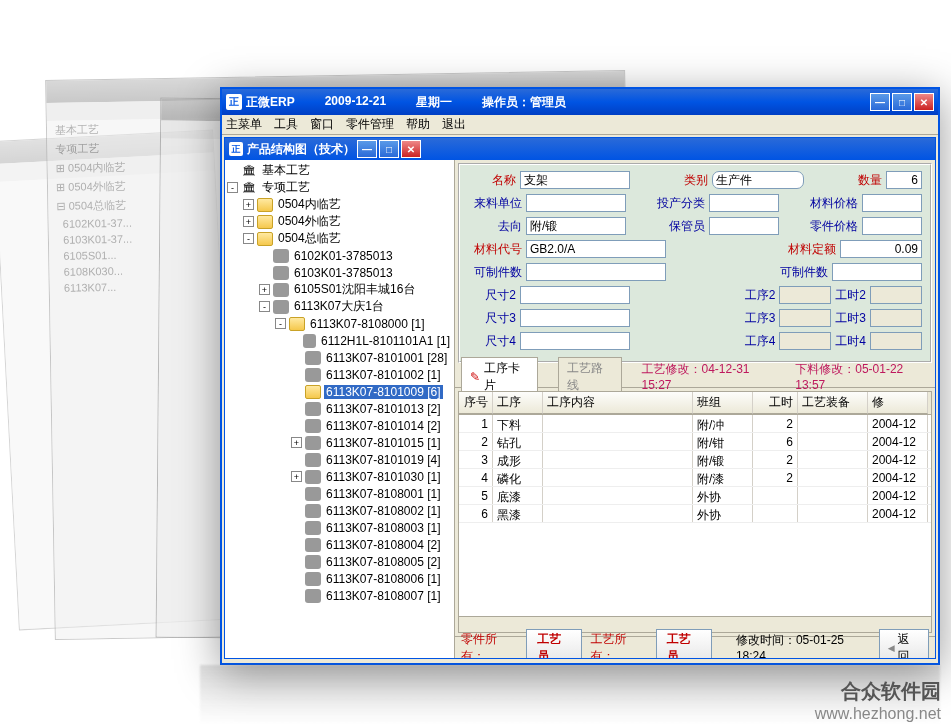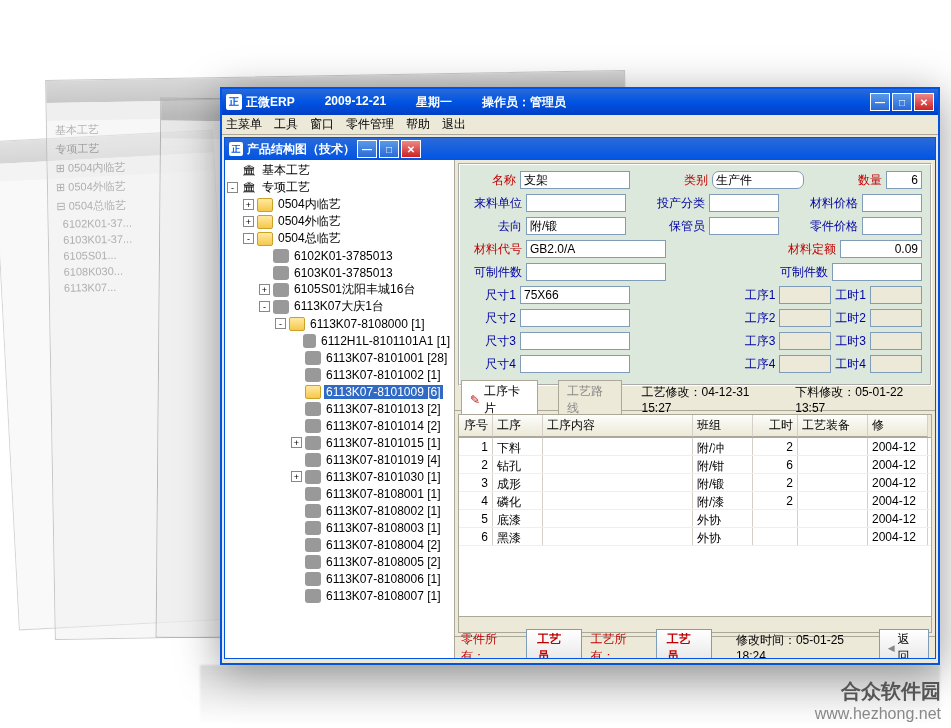--- a/index.html
+++ b/index.html
@@ -51,21 +51,21 @@
 .fld { border: 1px solid #7f9db9; background: #fff; height: 18px; padding: 0 3px; }
 .fld.ro { background: #ece9d8; }
 .fld.right { text-align: right; }
 .gap { flex: 1; }
 .sm { width: 52px; }
 
 .tabs-row { display: flex; align-items: center; padding: 0 6px; height: 22px; border-bottom: 1px solid #aca899; background: #ece9d8; gap: 20px; }
 .tab { padding: 2px 8px; border: 1px solid #aca899; border-bottom: none; background: #fff; cursor: pointer; display: flex; align-items: center; gap: 4px; }
 .tab.inactive { background: #ece9d8; color: #888; }
 .pen-icon::before { content: "✎"; color: #c00; }
-.info-text { margin-left: auto; color: #000000; display: flex; gap: 20px; }
+.info-text { margin-left: auto; color: #be185d; display: flex; gap: 20px; }
 
 .grid-area { flex: 1; margin: 3px; border: 1px solid #aca899; display: flex; flex-direction: column; overflow: hidden; background:#fff; }
 .grid-header { display: flex; background: #ece9d8; border-bottom: 1px solid #aca899; }
 .grid-header .gc, .grid-row .gc { border-right: 1px solid #d4d0c8; padding: 2px 4px; overflow: hidden; white-space: nowrap; }
 .grid-header .gc { background: linear-gradient(#fdfdfb,#ece9d8); border-bottom: 1px solid #aca899; }
 .grid-body { overflow: auto; flex: 1; }
 .grid-row { display: flex; height: 18px; border-bottom: 1px solid #eee; }
 .gc.c0 { width: 34px; text-align: right; }
 .gc.c1 { width: 50px; }
 .gc.c2 { width: 150px; }
@@ -327,29 +327,20 @@
 
           <div class="form-row">
             <span class="lbl w50">可制件数</span>
             <input class="fld" style="width: 140px;">
             <span class="gap"></span>
             <span class="lbl w50">可制件数</span>
             <input class="fld" style="width: 90px;">
           </div>
 
           <div class="form-row">
-            <span class="lbl w40">尺寸1</span>
-            <input class="fld" style="width: 110px;" value="75X66">
-            <span class="gap"></span>
-            <span class="lbl">工序1</span>
-              <input class="fld ro sm" style="">
-            <span class="lbl">工时1</span>
-              <input class="fld ro sm" style="">
-          </div>
-          <div class="form-row">
             <span class="lbl w40">尺寸2</span>
             <input class="fld" style="width: 110px;">
             <span class="gap"></span>
             <span class="lbl">工序2</span>
               <input class="fld ro sm" style="">
             <span class="lbl">工时2</span>
               <input class="fld ro sm" style="">
           </div>
           <div class="form-row">
             <span class="lbl w40">尺寸3</span>

